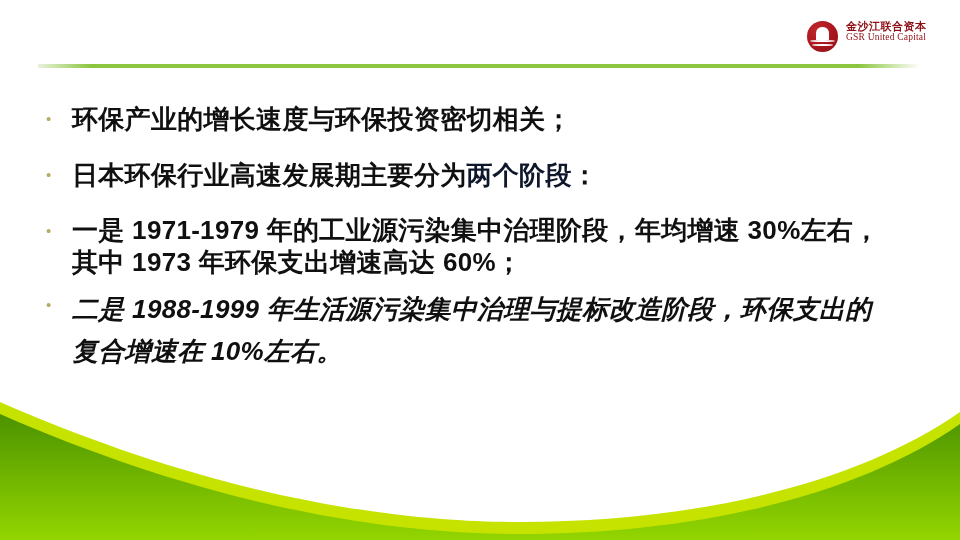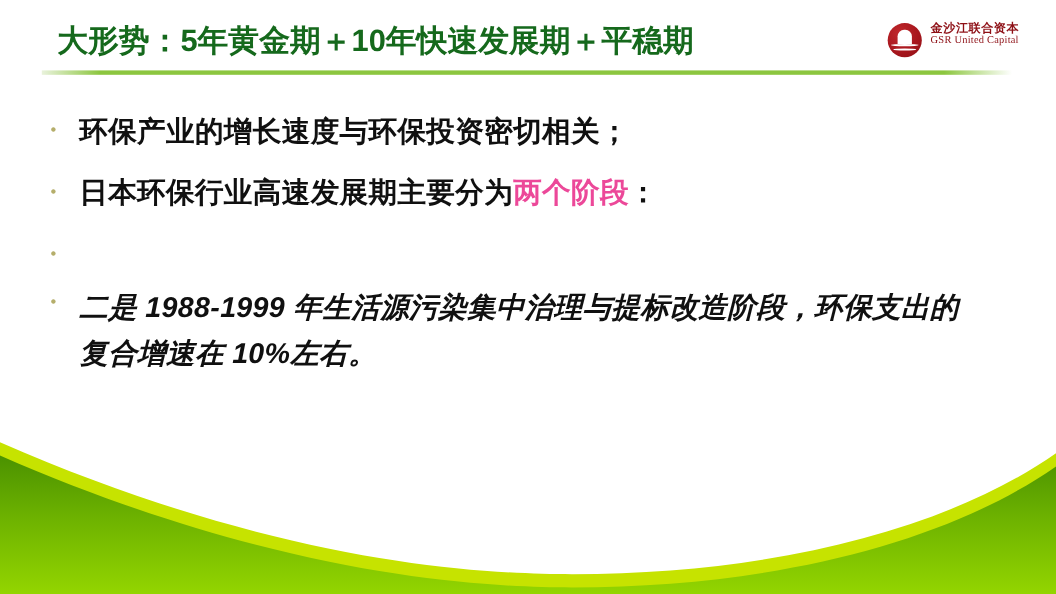--- a/index.html
+++ b/index.html
@@ -137,21 +137,21 @@
     font-weight: bold;
     line-height: 34px;
     color: #101010;
     letter-spacing: 0.3px;
   }
   .bullet-text .ln {
     display: block;
     white-space: nowrap;
   }
   .hl-red {
-    color: #ec4899;
+    color: #0f172a;
   }
   #b1 { margin-bottom: 22px; }
   #b2 { margin-bottom: 22px; }
   #b3 { margin-bottom: 10px; }
   #b3 .bullet-text { line-height: 32px; }
   #b4 .bullet-text .ln { line-height: 42px; font-style: italic; }
 
   
   #bottom-deco {
     position: absolute;
@@ -165,21 +165,20 @@
     width: 960px;
     height: 160px;
   }
 </style>
 </head>
 <body>
 
 <div id="slide">
 
   <div id="header">
-    <div id="slide-title">大形势：5年黄金期＋10年快速发展期＋平稳期</div>
     <div id="title-rule"></div>
 
     <div id="logo">
       <div id="logo-mark">
         <div class="lm-disc"></div>
         <div class="lm-arch"></div>
         <div class="lm-wave lm-w1"></div>
         <div class="lm-wave lm-w2"></div>
       </div>
       <div id="logo-text">
@@ -201,20 +200,22 @@
     <div class="bullet-row" id="b2">
       <div class="bullet-mark">•</div>
       <div class="bullet-text">
         <span class="ln"><span>日本环保行业高速发展期主要分为</span><span class="hl-red">两个阶段</span><span>：</span></span>
       </div>
     </div>
 
     <div class="bullet-row" id="b3">
       <div class="bullet-mark">•</div>
       <div class="bullet-text">
+        <span class="ln">一是 1971-1979 年的工业源污染集中治理阶段，年均增速 30%左右，</span>
+        <span class="ln">其中 1973 年环保支出增速高达 60%；</span>
       </div>
     </div>
 
     <div class="bullet-row" id="b4">
       <div class="bullet-mark">•</div>
       <div class="bullet-text">
         <span class="ln">二是 1988-1999 年生活源污染集中治理与提标改造阶段，环保支出的</span>
         <span class="ln">复合增速在 10%左右。</span>
       </div>
     </div>

